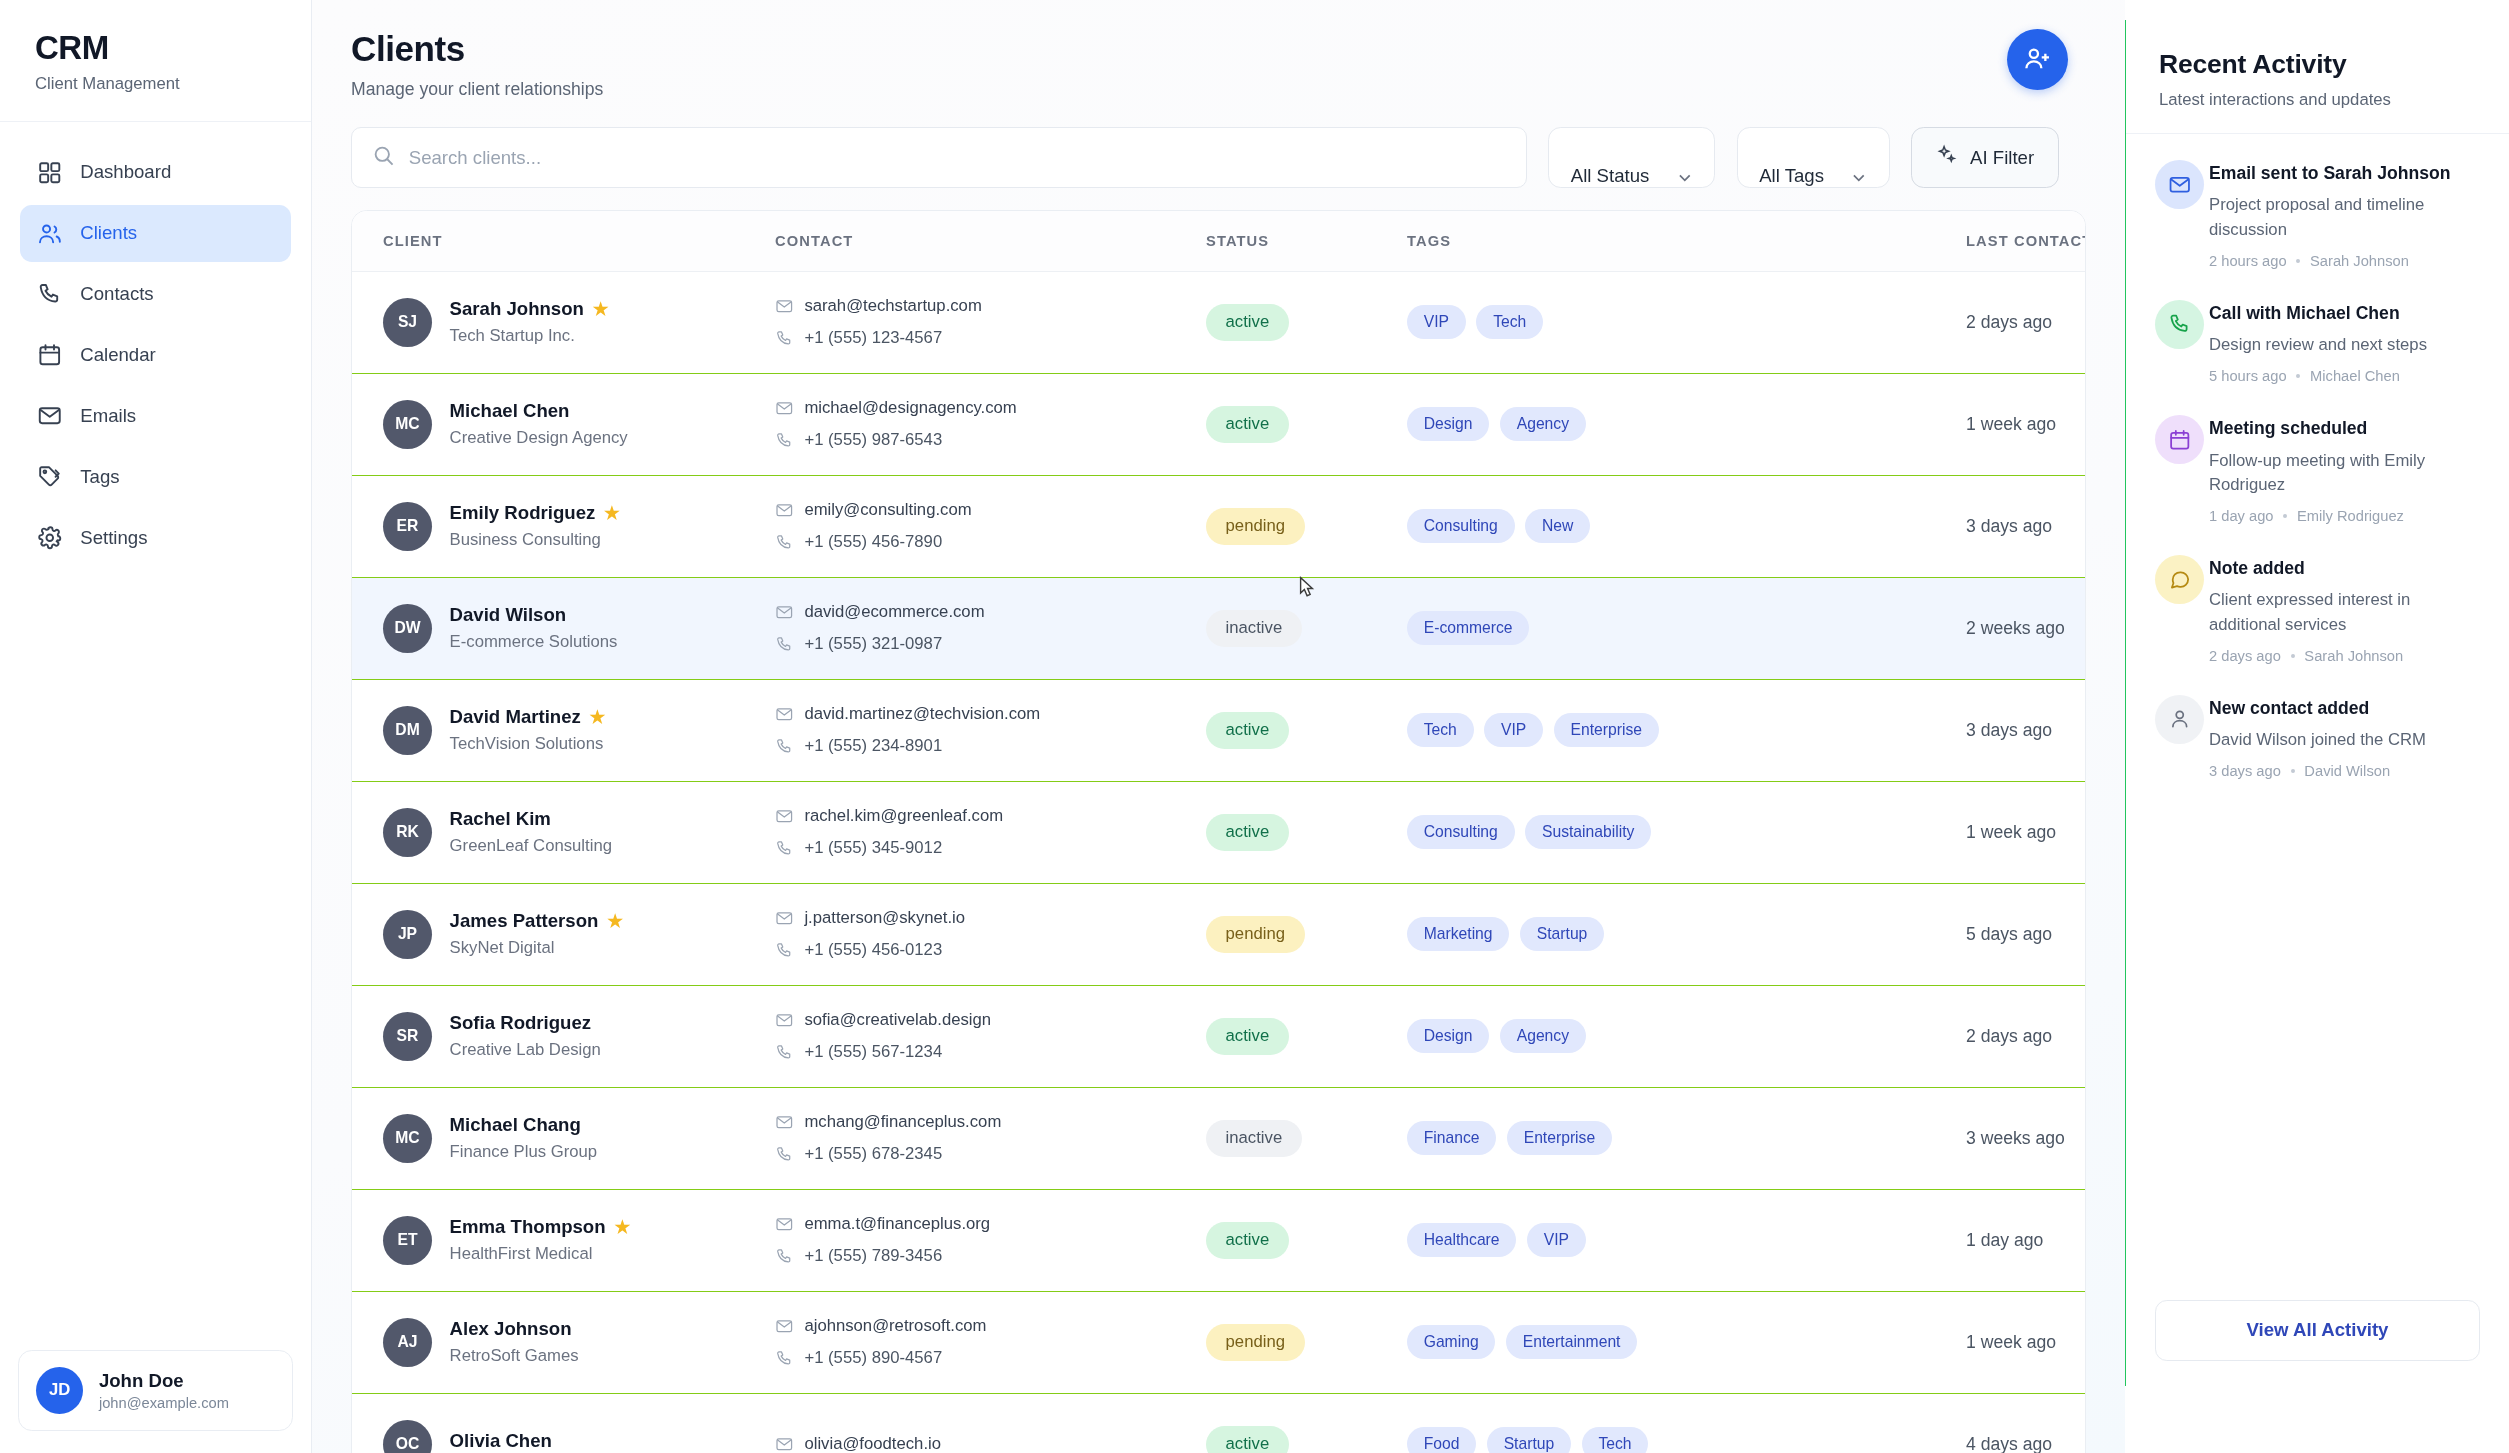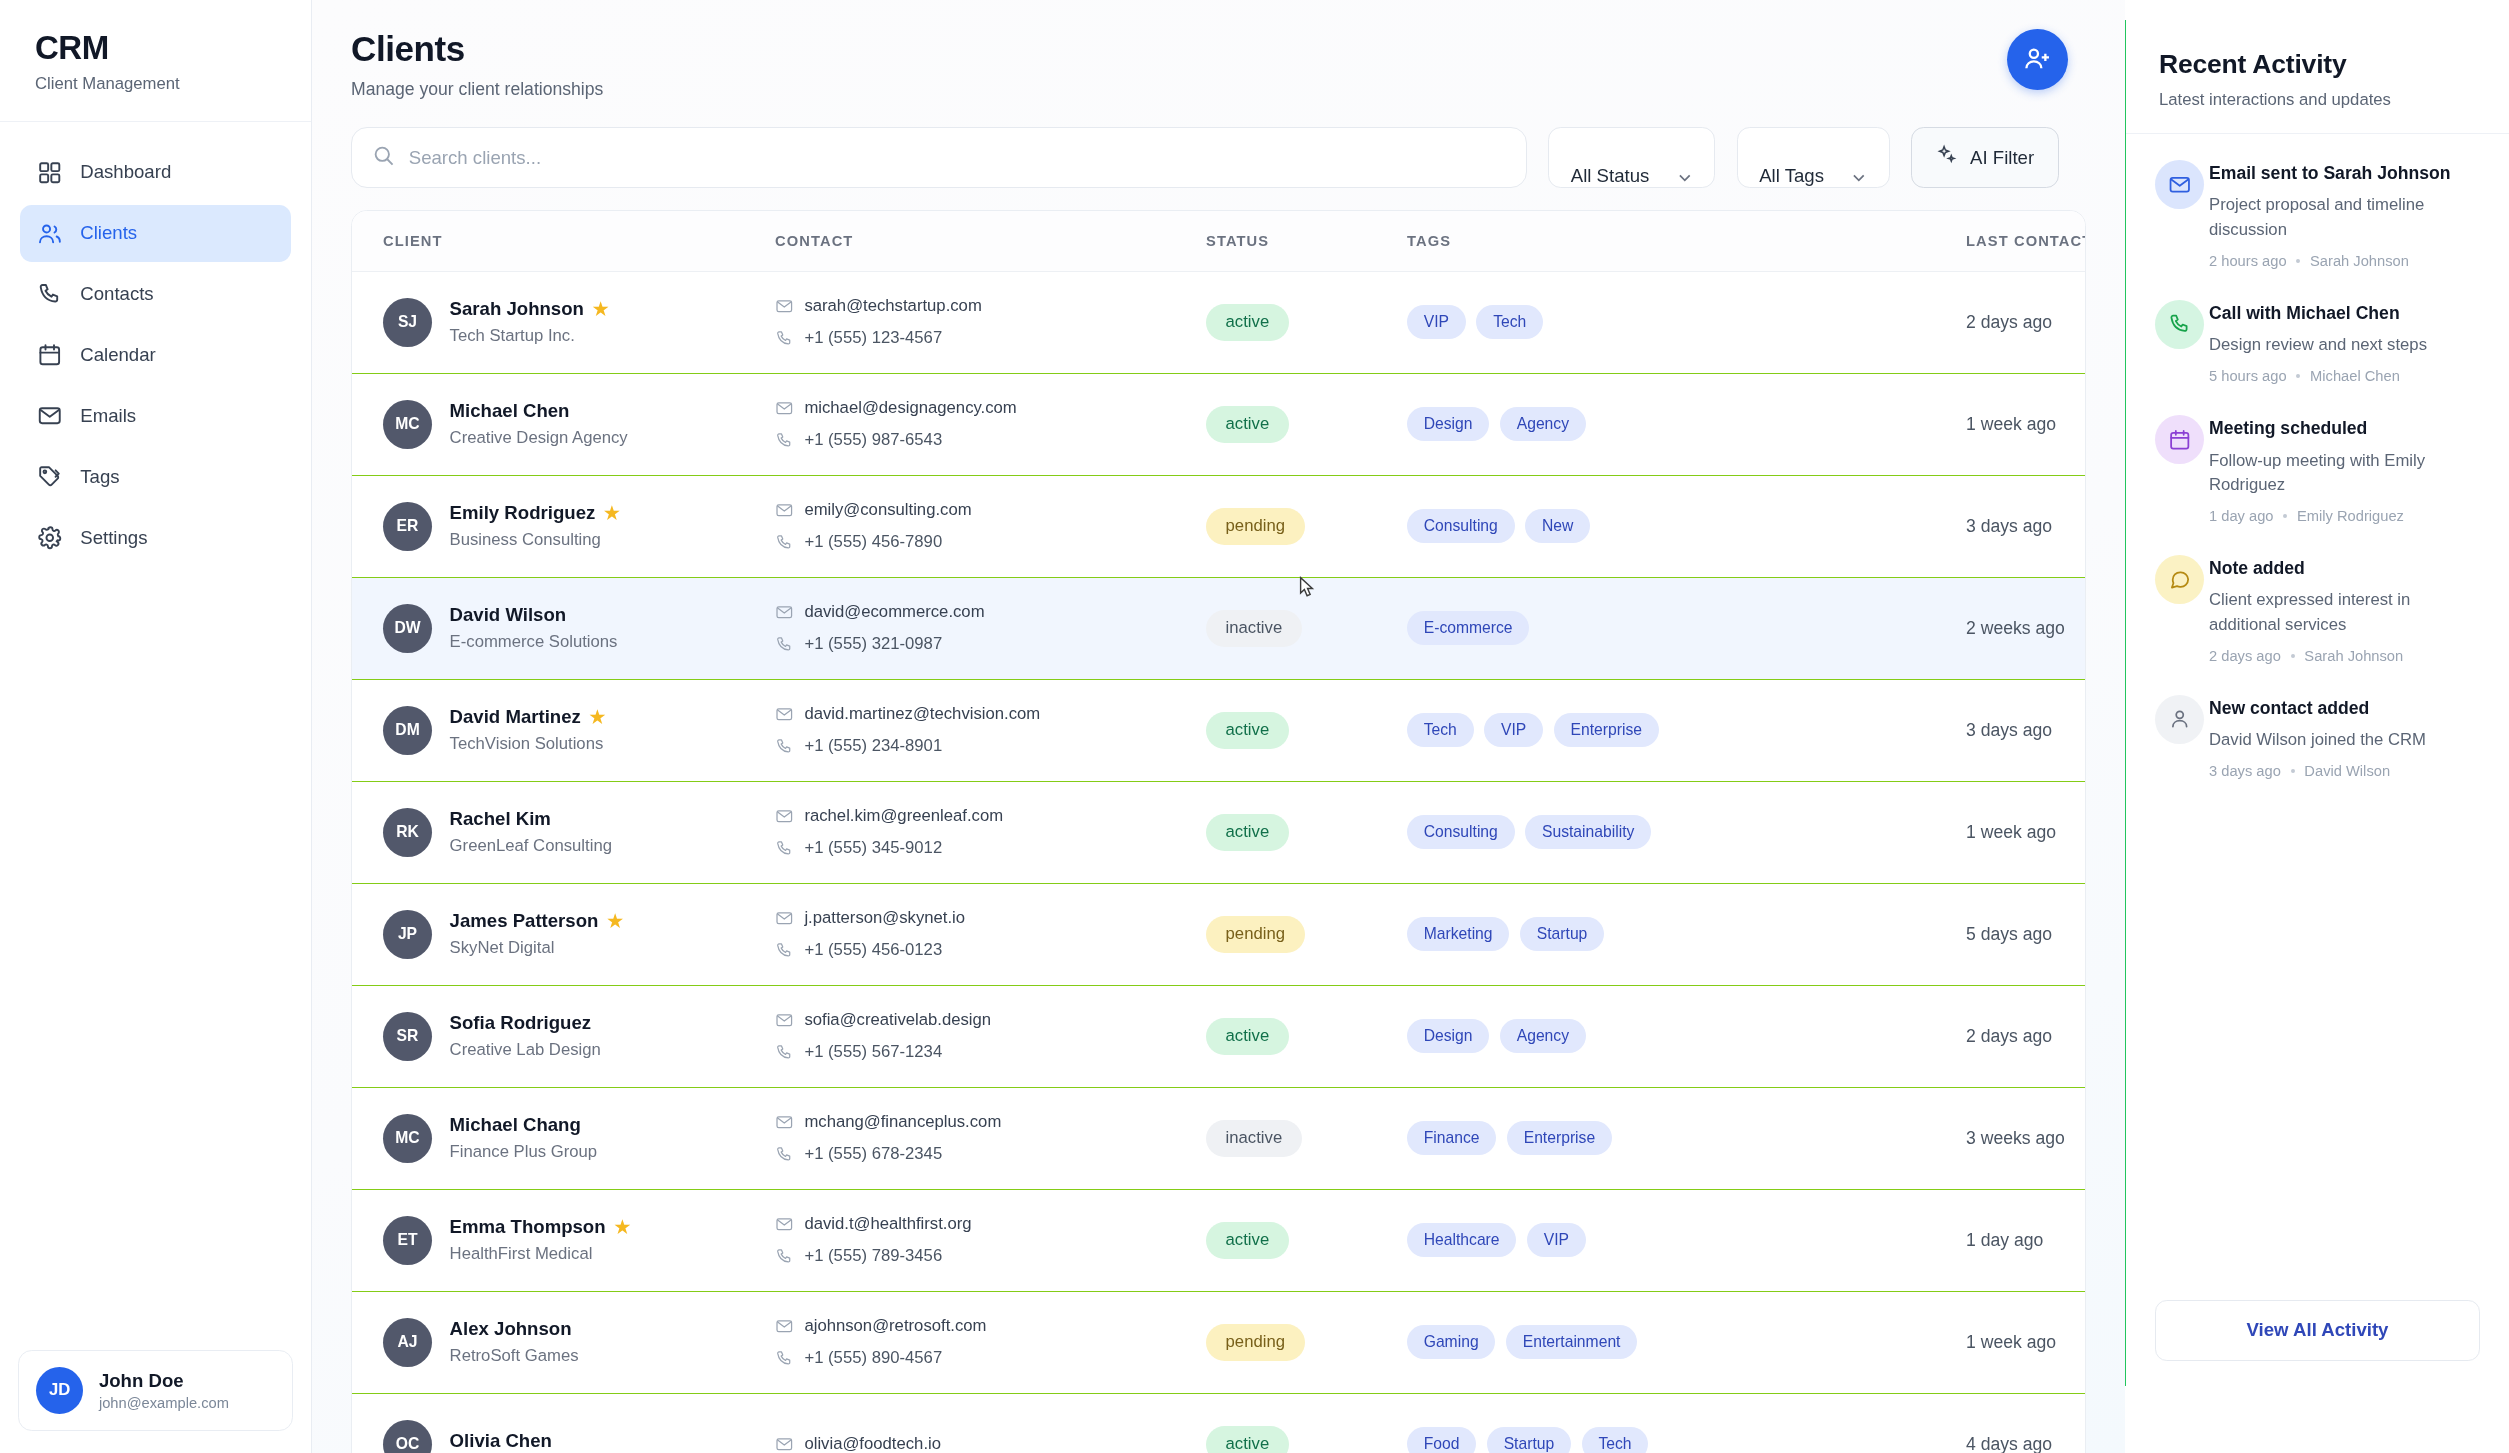--- a/index.html
+++ b/index.html
@@ -72,21 +72,21 @@
     margin-right: 17.6px;
   }
   .add-btn svg { width: 29px; height: 29px; stroke: #fff; stroke-width: 1.9; fill: none; }
 
   .toolbar {
     display: flex; align-items: center; gap: 21.6px;
     padding: 27.4px 39px 21.6px 39px;
   }
   .search-wrap {
     flex: 1; height: 61px; position: relative;
-    background: #fff; border: 1px solid #e6eaf0; border-radius: 16px;
+    background: #fff; border: 1px solid #e6eaf0; border-radius: 10px;
     display: flex; align-items: center; padding: 0 19.6px;
   }
   .search-wrap svg { width: 23.5px; height: 23.5px; stroke: #9aa4b2; stroke-width: 1.9; fill: none; flex: 0 0 23.5px; }
   .search-input {
     border: none; outline: none; background: transparent;
     font-family: inherit; font-size: 18.6px; color: #374151;
     margin-left: 13.7px; width: 100%;
   }
   .search-input::placeholder { color: #9aa4b2; }
 
@@ -699,21 +699,21 @@
                   <div class="ccompany">HealthFirst Medical</div>
                 </div>
               </div>
             </div>
             <div class="c-contact">
               <div class="contact-line">
                 <svg class="" viewBox="0 0 24 24" stroke="currentColor" fill="none" stroke-linecap="round" stroke-linejoin="round">
                   <rect x="2.6" y="5" width="18.8" height="14" rx="2.2"></rect>
                   <path d="M3.4 6.6L12 13l8.6-6.4"></path>
                 </svg>
-                <span>david.t@healthfirst.org</span>
+                <span>emma.t@financeplus.org</span>
               </div>
               <div class="contact-line phone">
                 <svg class="" viewBox="0 0 24 24" stroke="currentColor" fill="none" stroke-linecap="round" stroke-linejoin="round">
                   <path d="M5.2 3.8h3.2l1.6 4-2 1.4a12 12 0 005.6 5.6l1.4-2 4 1.6v3.2a1.7 1.7 0 01-1.9 1.7C9.6 18.6 4.8 13.8 3.5 5.7a1.7 1.7 0 011.7-1.9z"></path>
                 </svg>
                 <span>+1 (555) 789-3456</span>
               </div>
             </div>
             <div class="c-status"><span class="badge active">active</span></div>
             <div class="c-tags">

